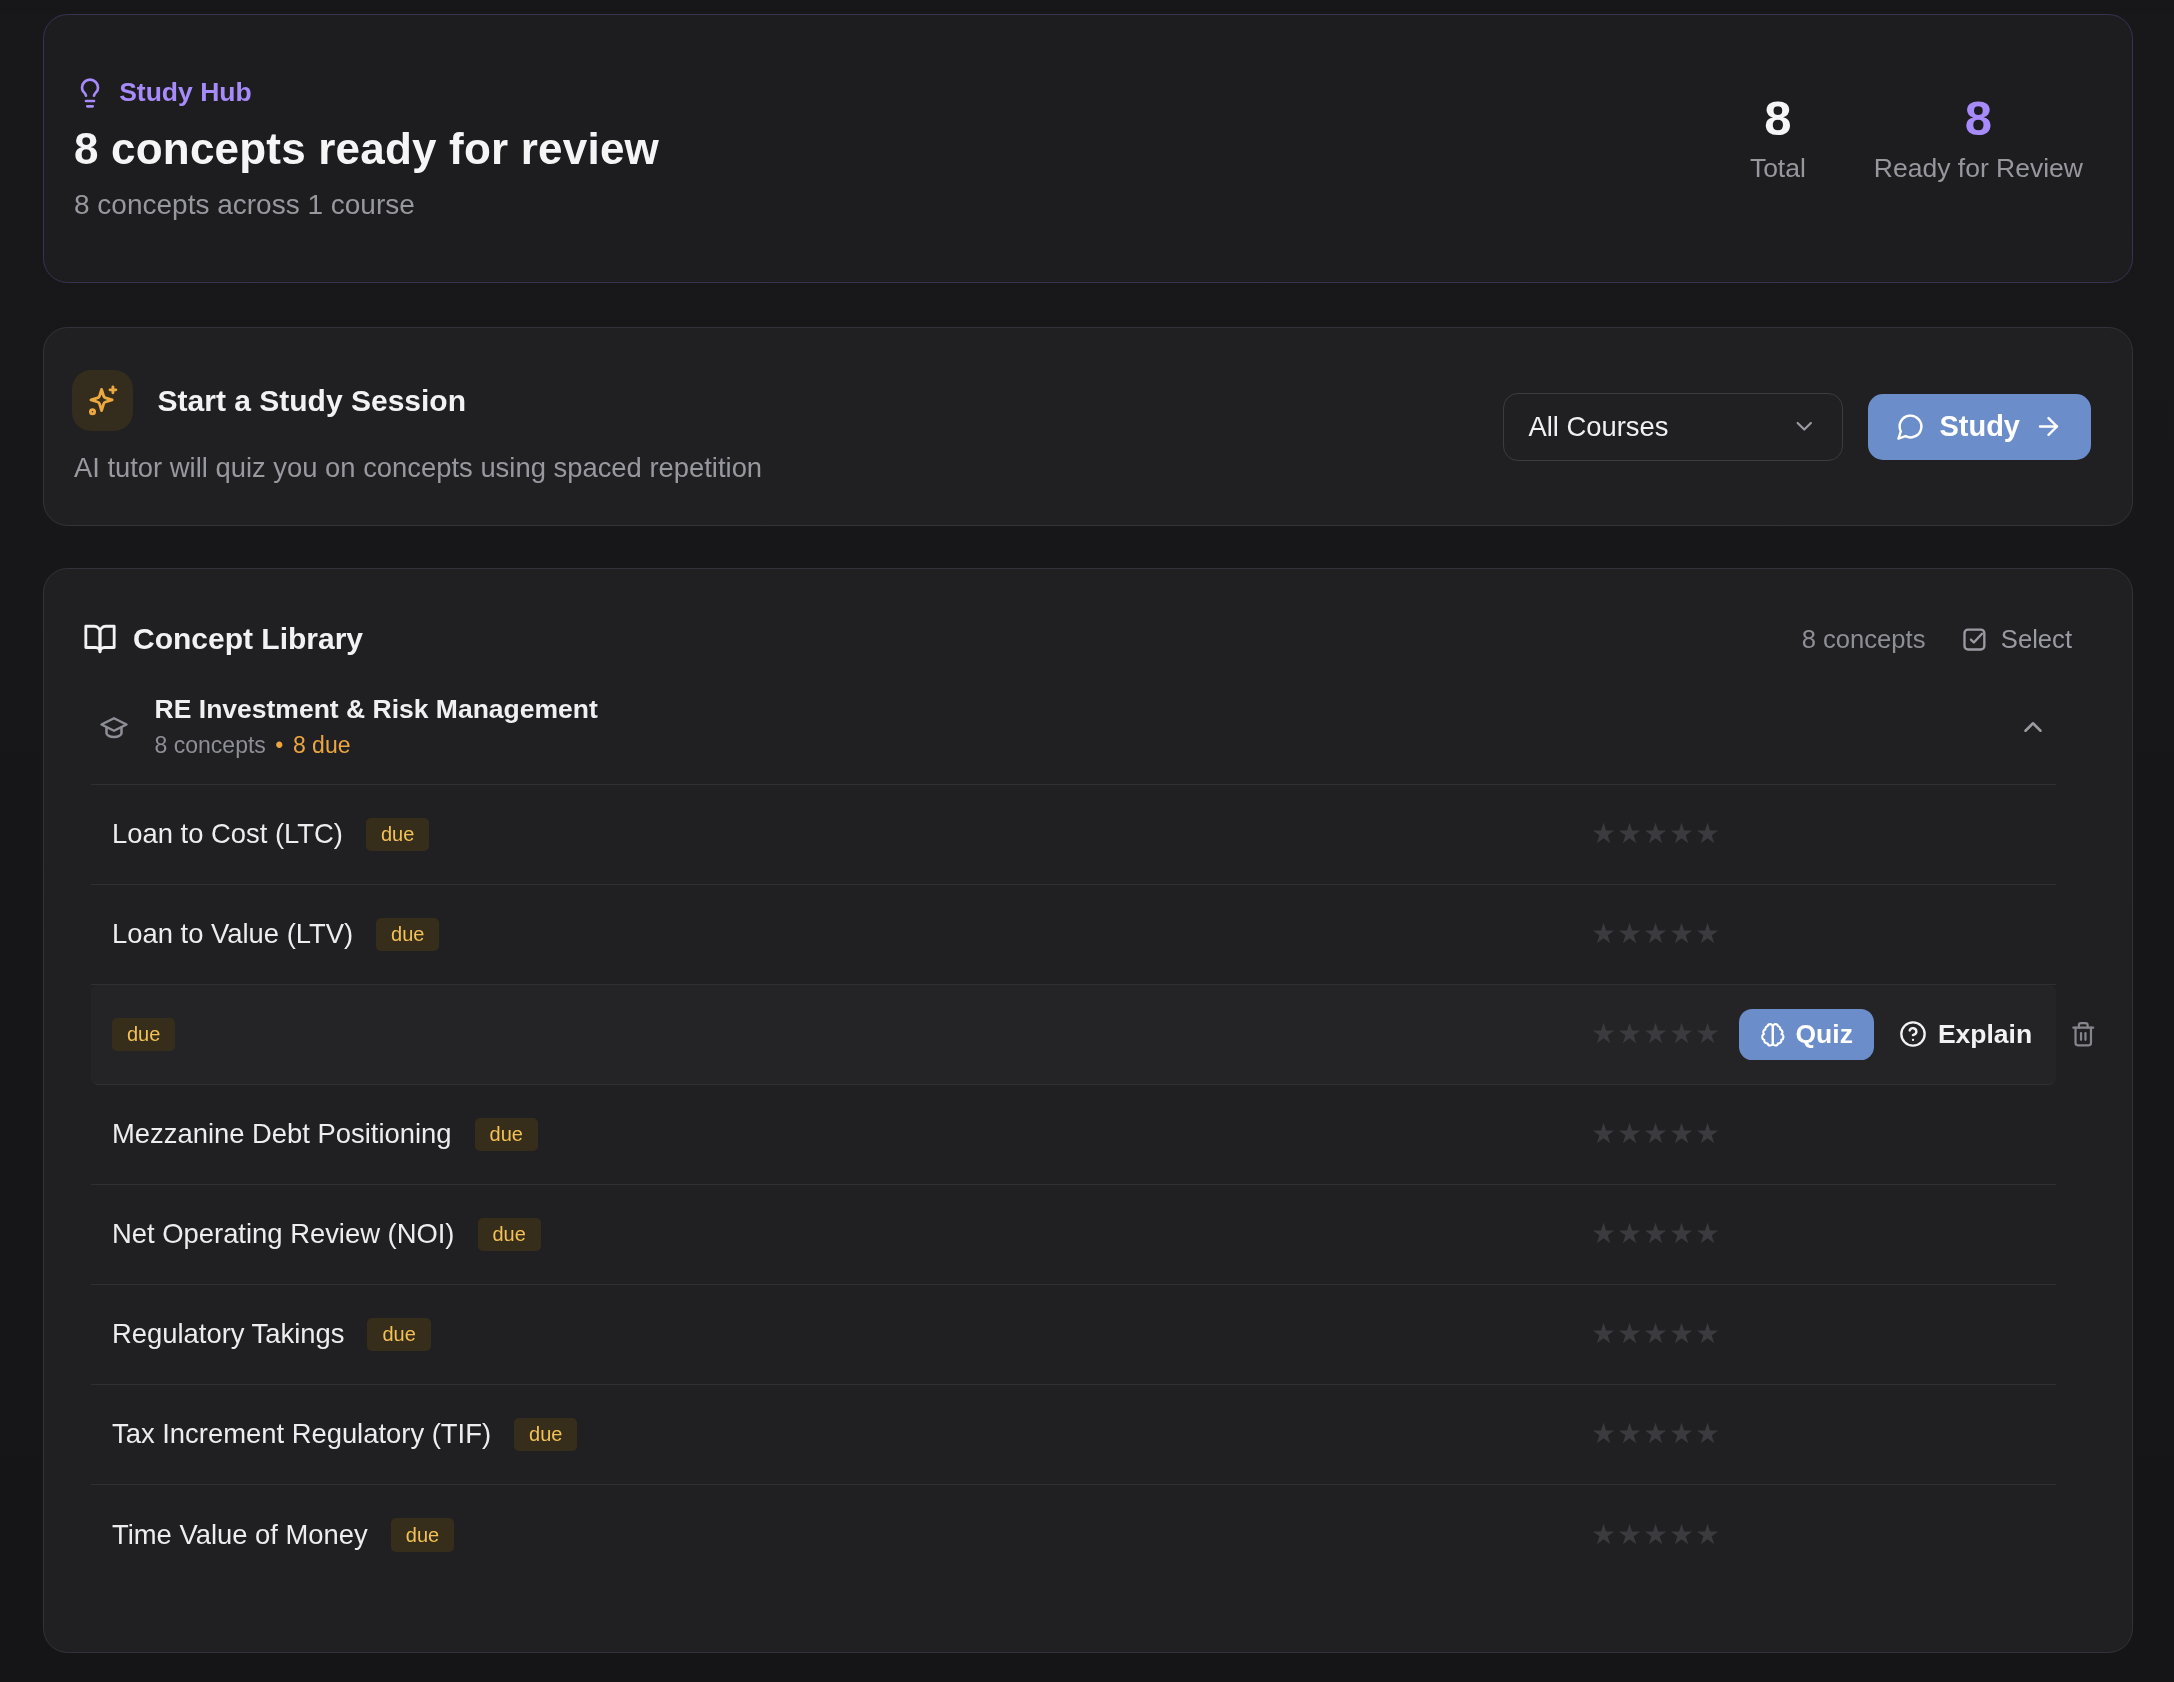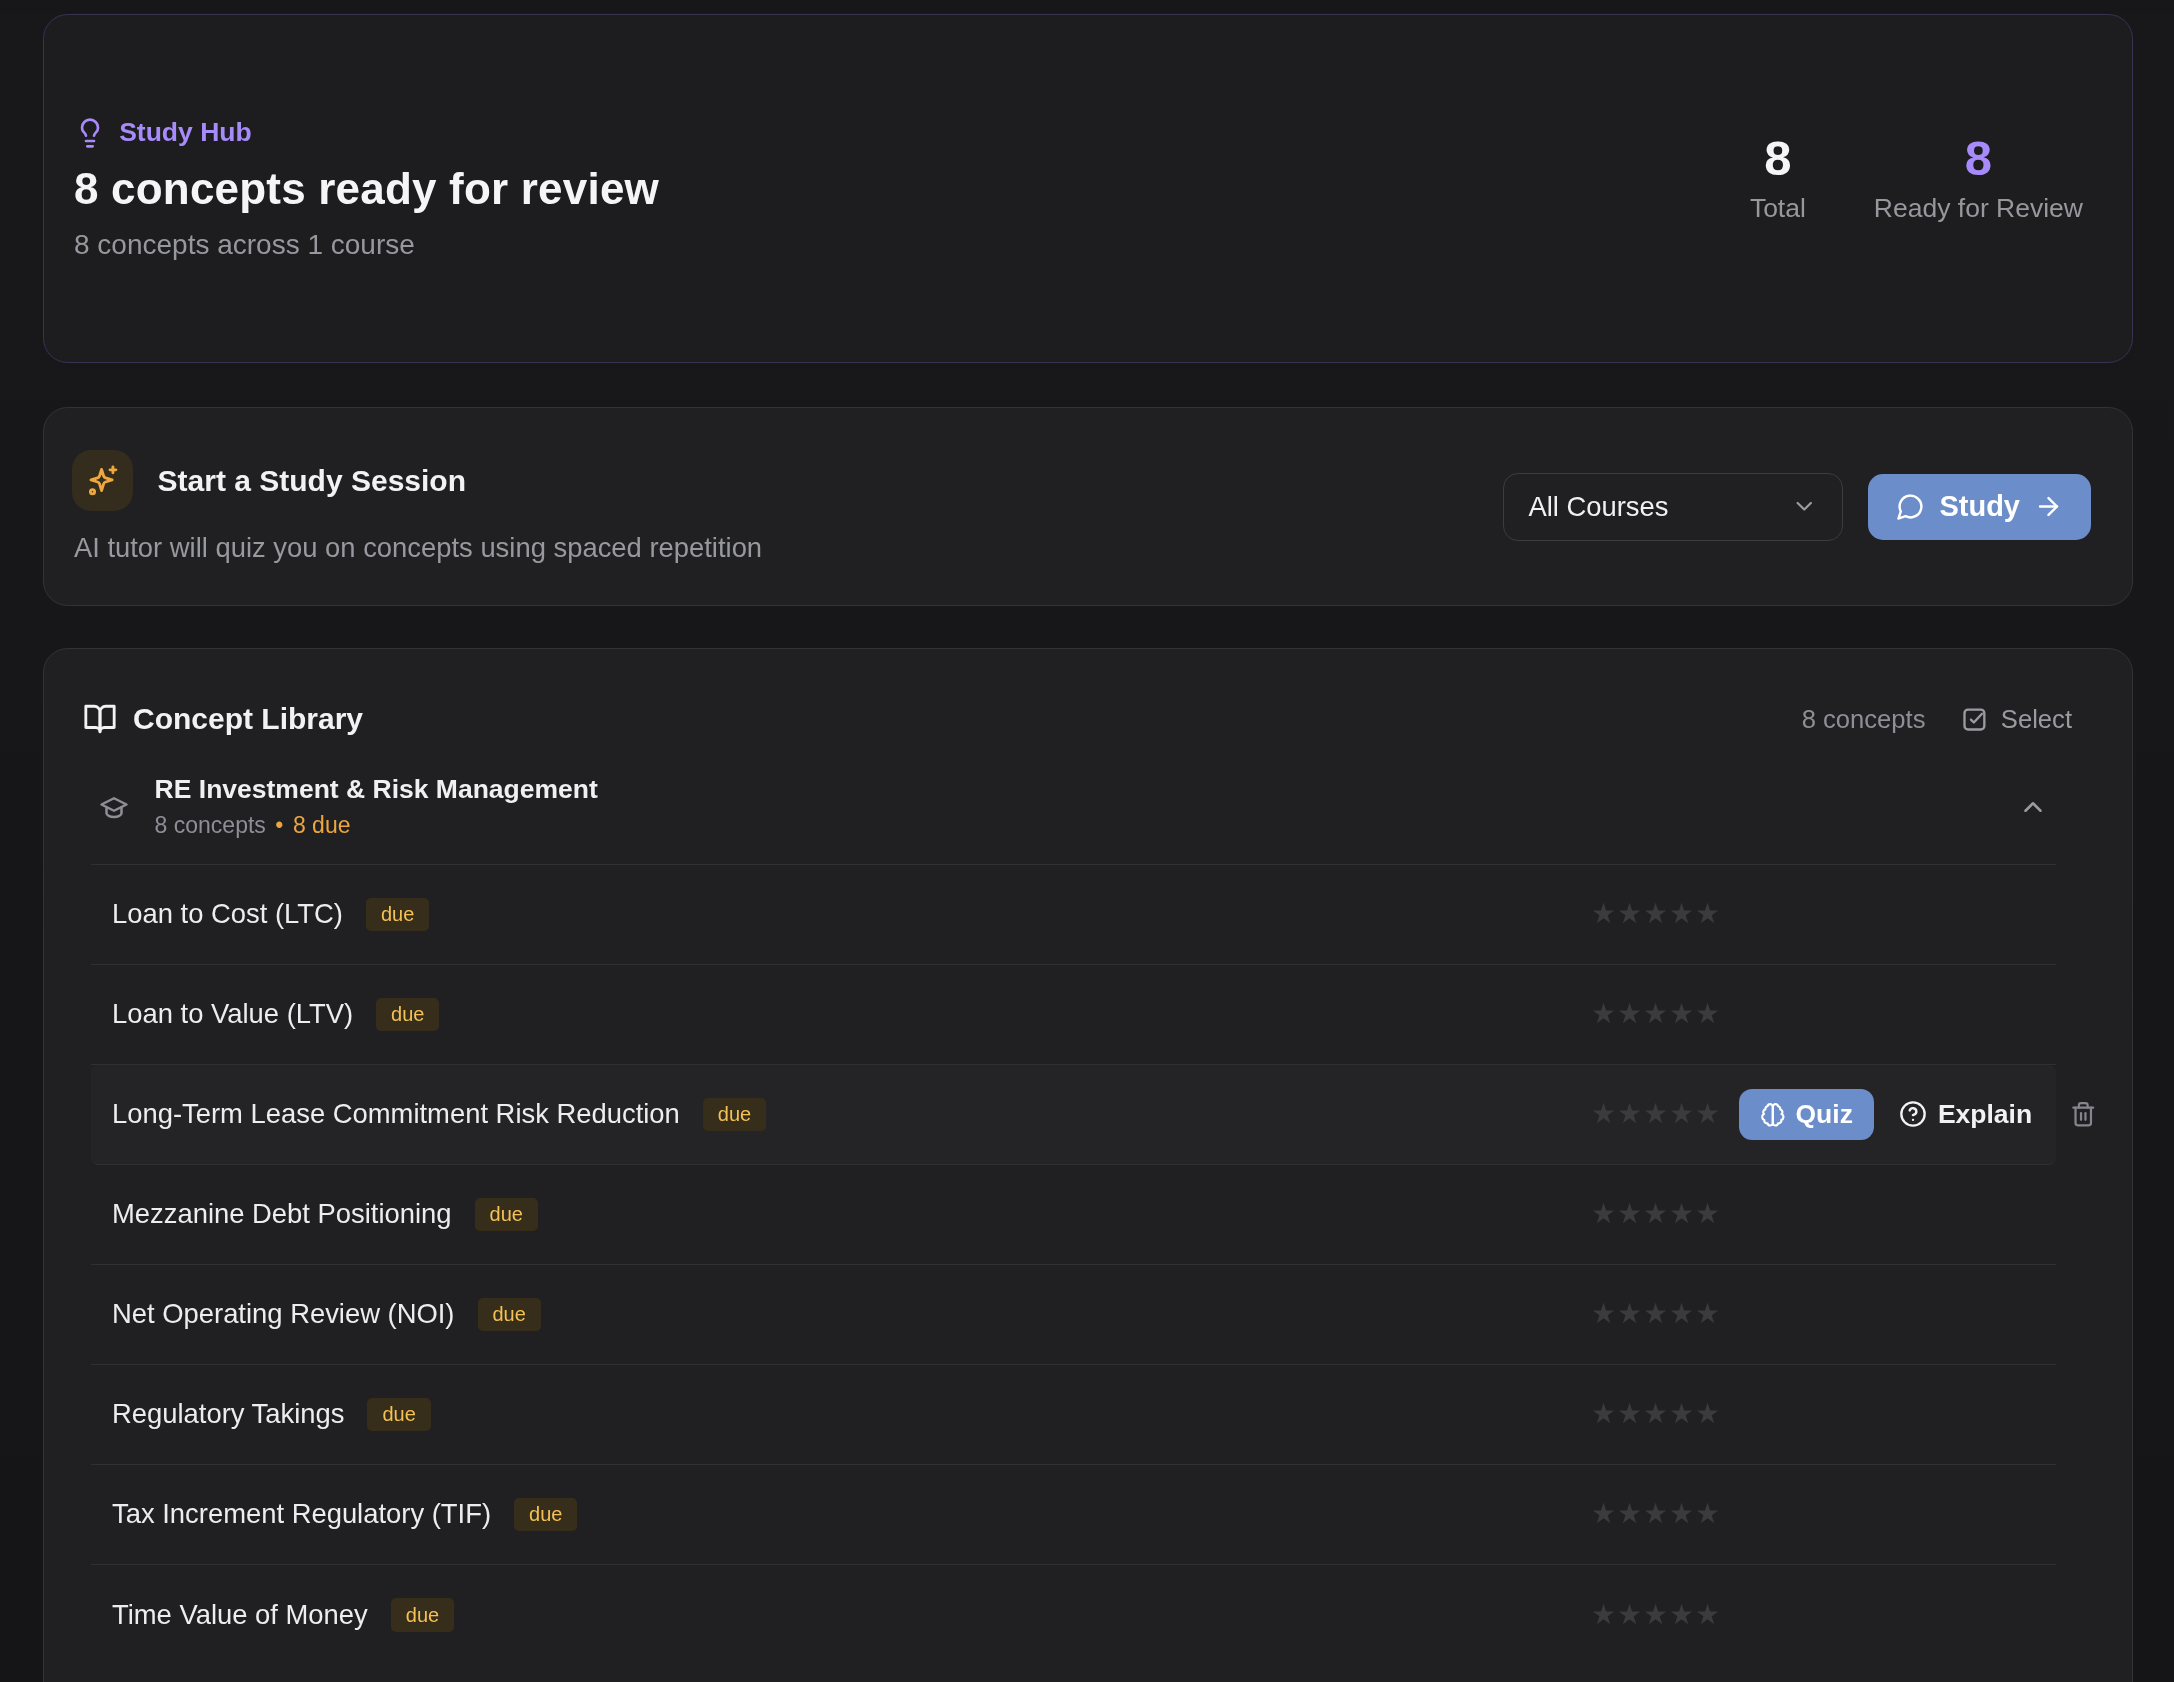--- a/index.html
+++ b/index.html
@@ -15,21 +15,21 @@
   .card {
     margin-left:43px; width:2090px;
     background:#202023;
     border:1.4px solid #32323a;
     border-radius:24.6px;
     position:relative;
   }
 
   
   .card-hub {
-    margin-top:14px; height:349px;
+    margin-top:14px; height:269px;
     background:#1d1d20;
     border:1.9px solid #3a3153;
     display:flex; align-items:center; justify-content:space-between;
     padding:0 49px 0 30px;
   }
   .hub-eyebrow { display:flex; align-items:center; gap:13.2px; color:#a78bfa; }
   .hub-eyebrow .icon svg { width:32px; height:32px; display:block; }
   .hub-eyebrow-label { font-size:26.5px; font-weight:700; color:#a78bfa; }
   .hub-title { margin-top:15px; font-size:44px; font-weight:700; color:#f5f5f6; letter-spacing:0.2px; }
   .hub-subtitle { margin-top:15px; font-size:28px; color:#97979e; }
@@ -272,21 +272,20 @@
               <span class="star">★</span>
               <span class="star">★</span>
               <span class="star">★</span>
               <span class="star">★</span>
               <span class="star">★</span>
             </div>
     <div class="row-actions"></div>
   </div>
           <div class="concept-row hovered">
     <div class="row-main">
-      <span class="row-label">Long-Term Lease Commitment Risk Reduction</span>
       <span class="due-badge">due</span>
     </div>
     <div class="stars">
               <span class="star">★</span>
               <span class="star">★</span>
               <span class="star">★</span>
               <span class="star">★</span>
               <span class="star">★</span>
             </div>
     <div class="row-actions">

